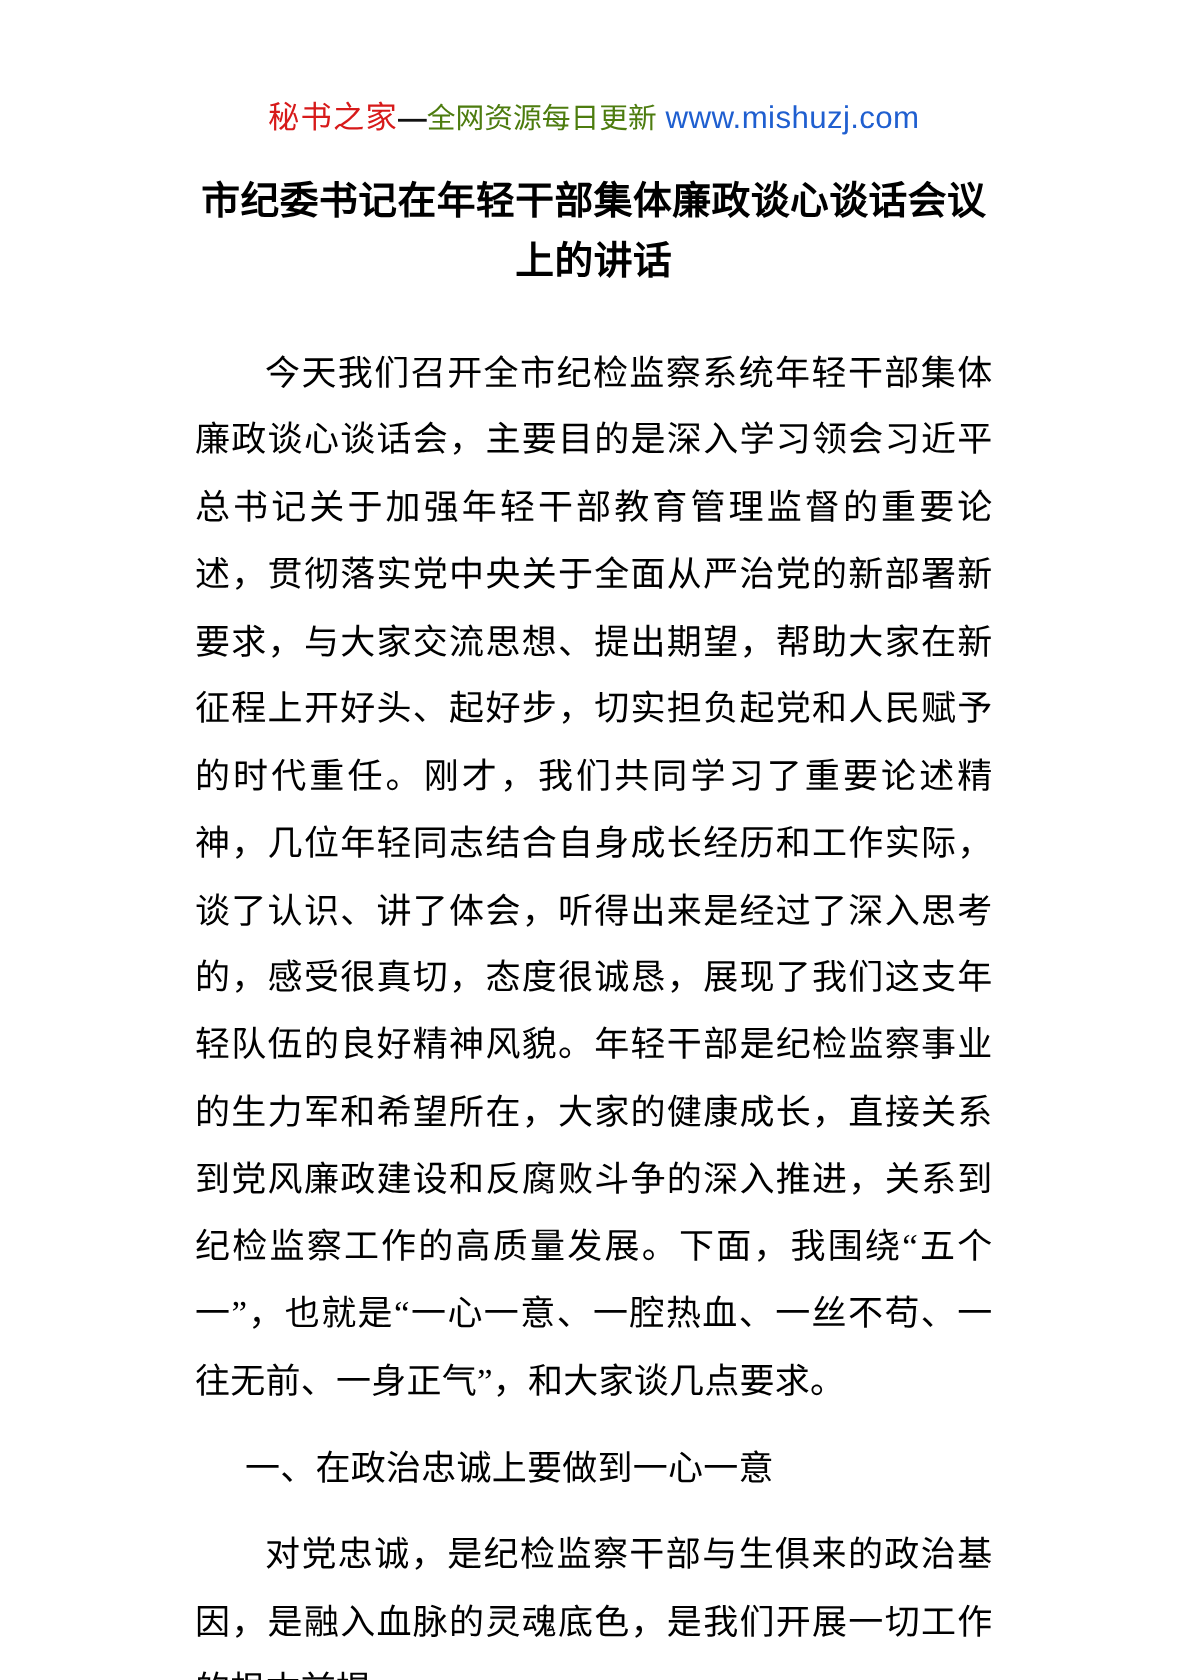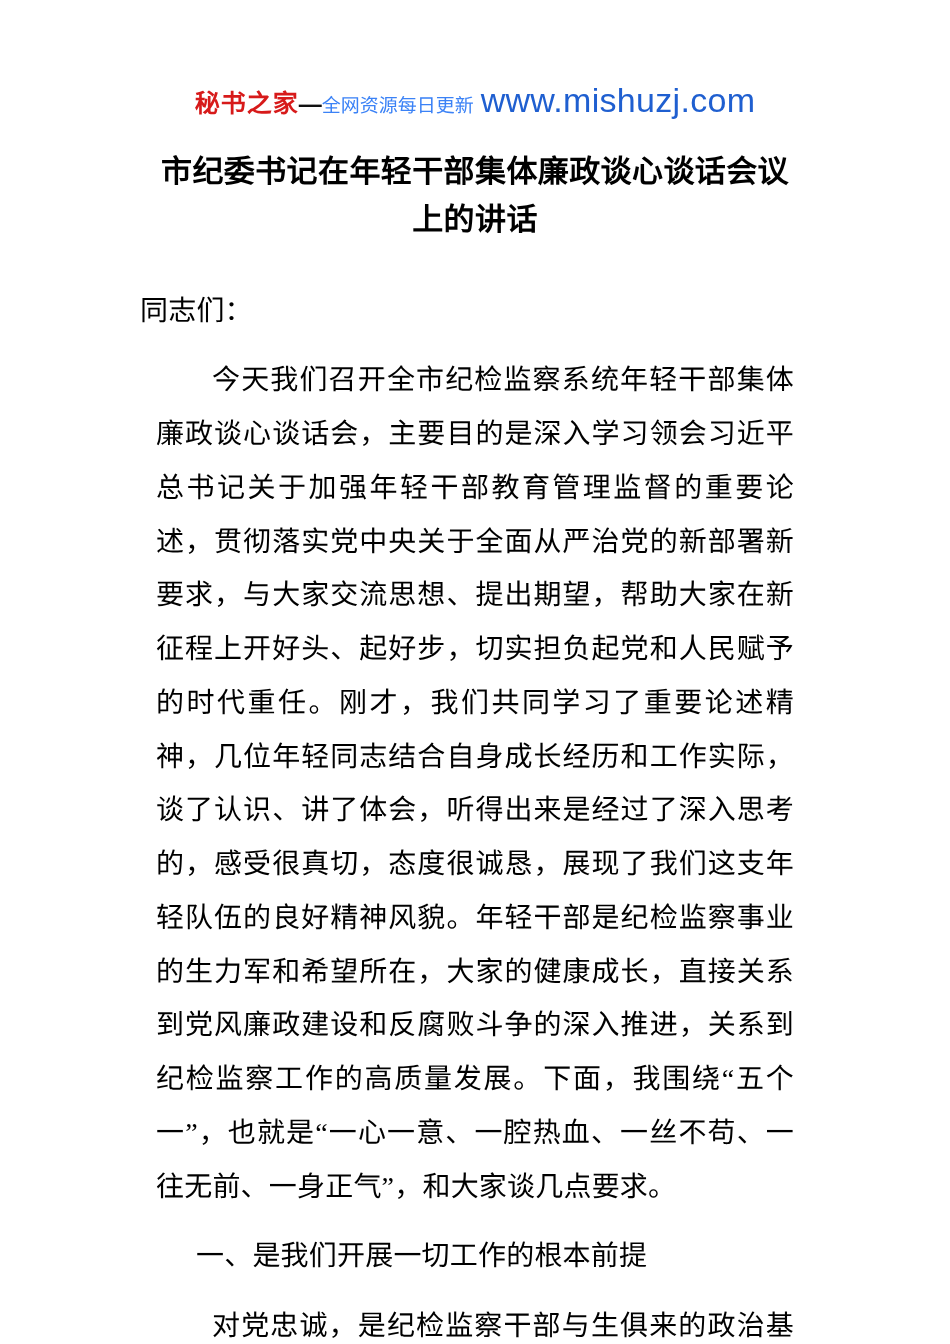--- a/index.html
+++ b/index.html
@@ -24,36 +24,36 @@
   .watermark {
     text-align: center;
     font-size: 25px;
     line-height: 1.3;
     white-space: nowrap;
     margin-bottom: 26px;
     font-family: "Liberation Sans", sans-serif;
   }
   .watermark .wm-brand {
     color: #d71a1a;
-    font-weight: bold;
+    font-weight: normal;
     letter-spacing: 1px;
     margin-top: 12px;
   }
   .watermark .wm-sep {
     color: #111111;
     font-weight: bold;
     font-size: 23px;
   }
   .watermark .wm-tag {
-    color: #3b82f6;
-    font-size: 19px;
+    color: #4d7c0f;
+    font-size: 23px;
   }
   .watermark .wm-url {
     color: #1f5fd0;
-    font-size: 34px;
+    font-size: 25px;
     letter-spacing: 0.3px;
   }
   .doc-title {
     font-family: Liberation Sans, sans-serif;
     font-weight: bold;
     font-size: 31px;
     line-height: 1.55;
     text-align: center;
     margin: 0 6px 40px 6px;
     letter-spacing: 0.4px;
@@ -86,21 +86,20 @@
 
 <div class="page">
 
   <div class="watermark">
     <span class="wm-brand">秘书之家</span><span class="wm-sep">—</span><span class="wm-tag">全网资源每日更新</span>
     <span class="wm-url">www.mishuzj.com</span>
   </div>
 
   <h1 class="doc-title">市纪委书记在年轻干部集体廉政谈心谈话会议上的讲话</h1>
 
-  <p class="salutation">同志们：</p>
 
   <p class="body-para">今天我们召开全市纪检监察系统年轻干部集体廉政谈心谈话会，主要目的是深入学习领会习近平总书记关于加强年轻干部教育管理监督的重要论述，贯彻落实党中央关于全面从严治党的新部署新要求，与大家交流思想、提出期望，帮助大家在新征程上开好头、起好步，切实担负起党和人民赋予的时代重任。刚才，我们共同学习了重要论述精神，几位年轻同志结合自身成长经历和工作实际，谈了认识、讲了体会，听得出来是经过了深入思考的，感受很真切，态度很诚恳，展现了我们这支年轻队伍的良好精神风貌。年轻干部是纪检监察事业的生力军和希望所在，大家的健康成长，直接关系到党风廉政建设和反腐败斗争的深入推进，关系到纪检监察工作的高质量发展。下面，我围绕“五个一”，也就是“一心一意、一腔热血、一丝不苟、一往无前、一身正气”，和大家谈几点要求。</p>
 
-  <p class="section-head">一、是我们开展一切工作的根本前提</p>
+  <p class="section-head">一、在政治忠诚上要做到一心一意</p>
 
   <p class="body-para">对党忠诚，是纪检监察干部与生俱来的政治基因，是融入血脉的灵魂底色，是我们开展一切工作的根本前提。</p>
 
 </div>
 
 </body></html>

